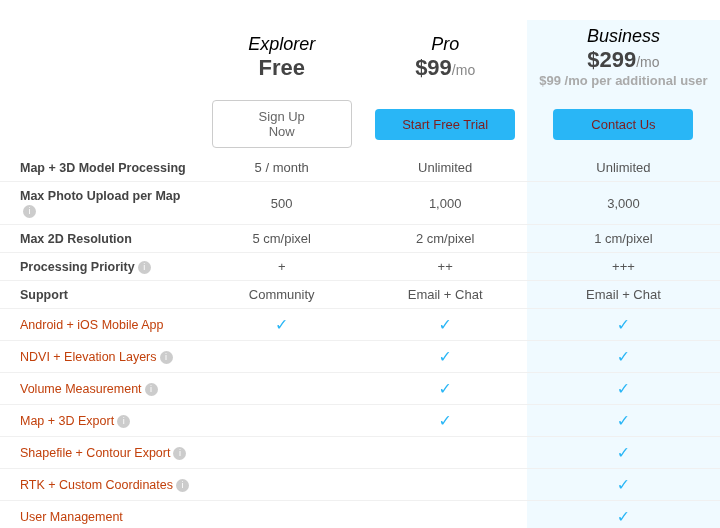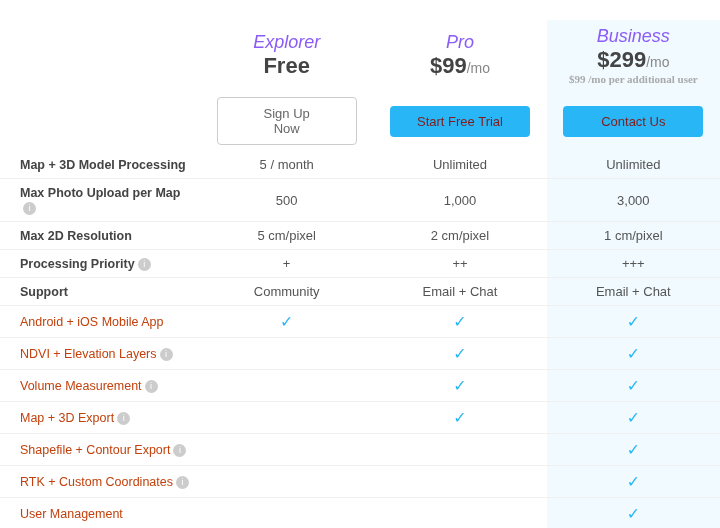--- a/index.html
+++ b/index.html
@@ -29,33 +29,32 @@
     .pricing-table th:first-child, .pricing-table td:first-child {
       text-align: left;
       padding-left: 20px;
       width: 200px;
       color: #666;
     }
     
     .plan-name {
       font-style: italic;
       font-weight: 400;
-      color: #8b5cf6;
+      color: #000000;
       font-size: 18px;
     }
     .plan-price-main {
       font-weight: 700;
       font-size: 22px;
       color: #444;
     }
     .plan-price-sub {
-      font-size: 11px;
+      font-size: 13px;
       color: #aaa;
       display: block;
-      font-family: Liberation Serif, serif;
     }
     .per-mo {
       font-size: 14px;
       font-weight: 400;
       color: #888;
     }
     
     .btn-outline {
       border: 1.5px solid #ccc;
       background: #fff;

